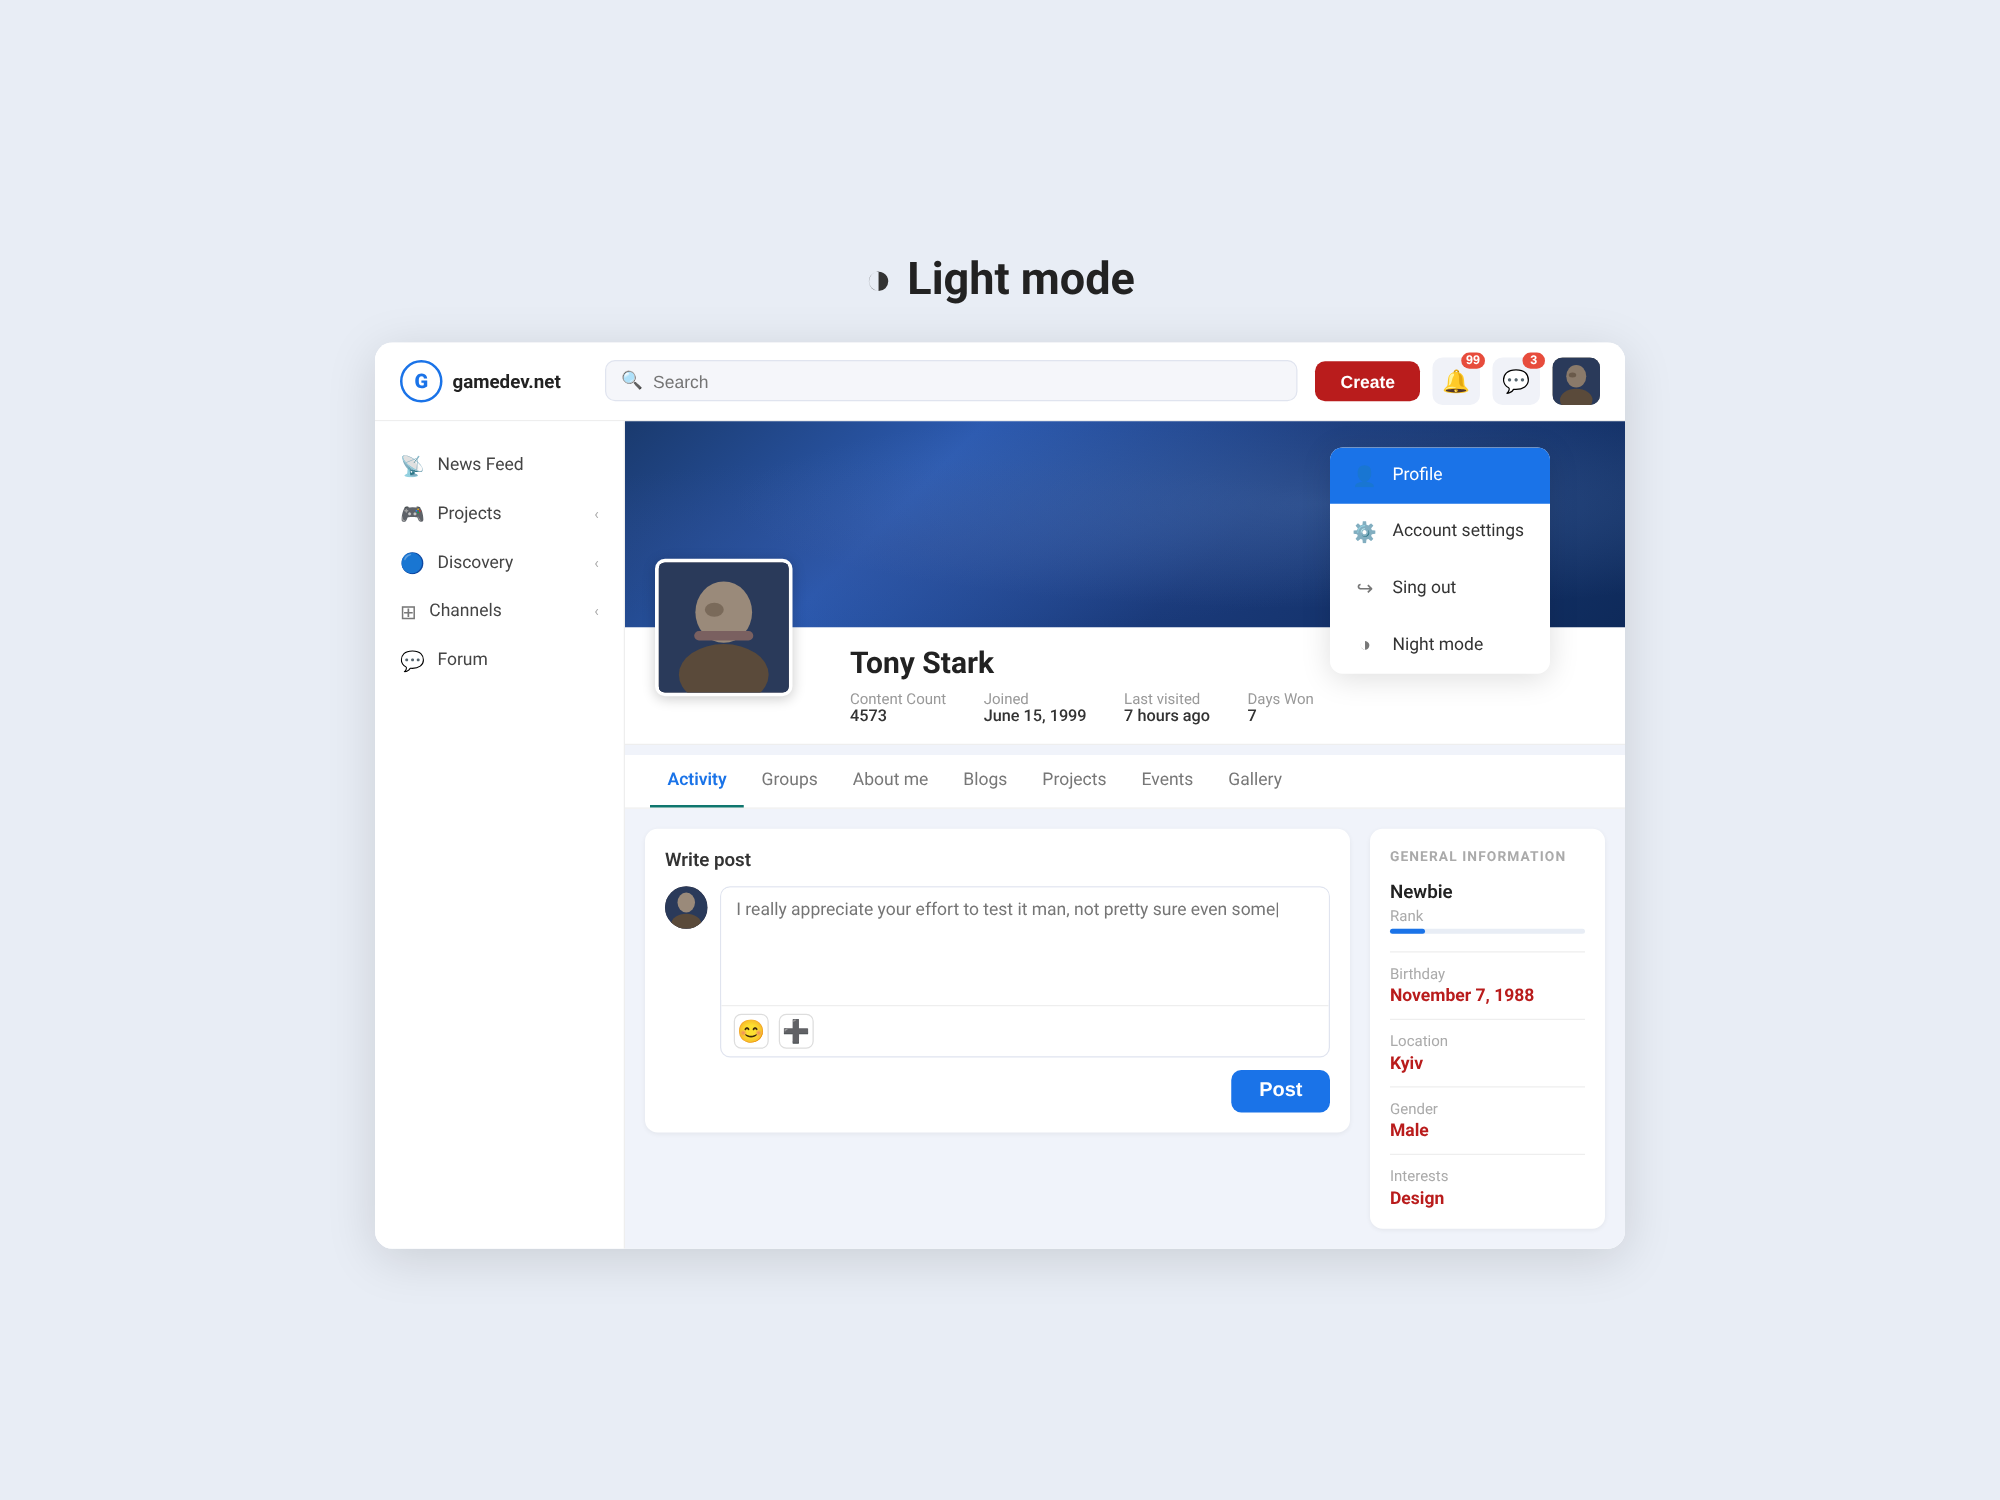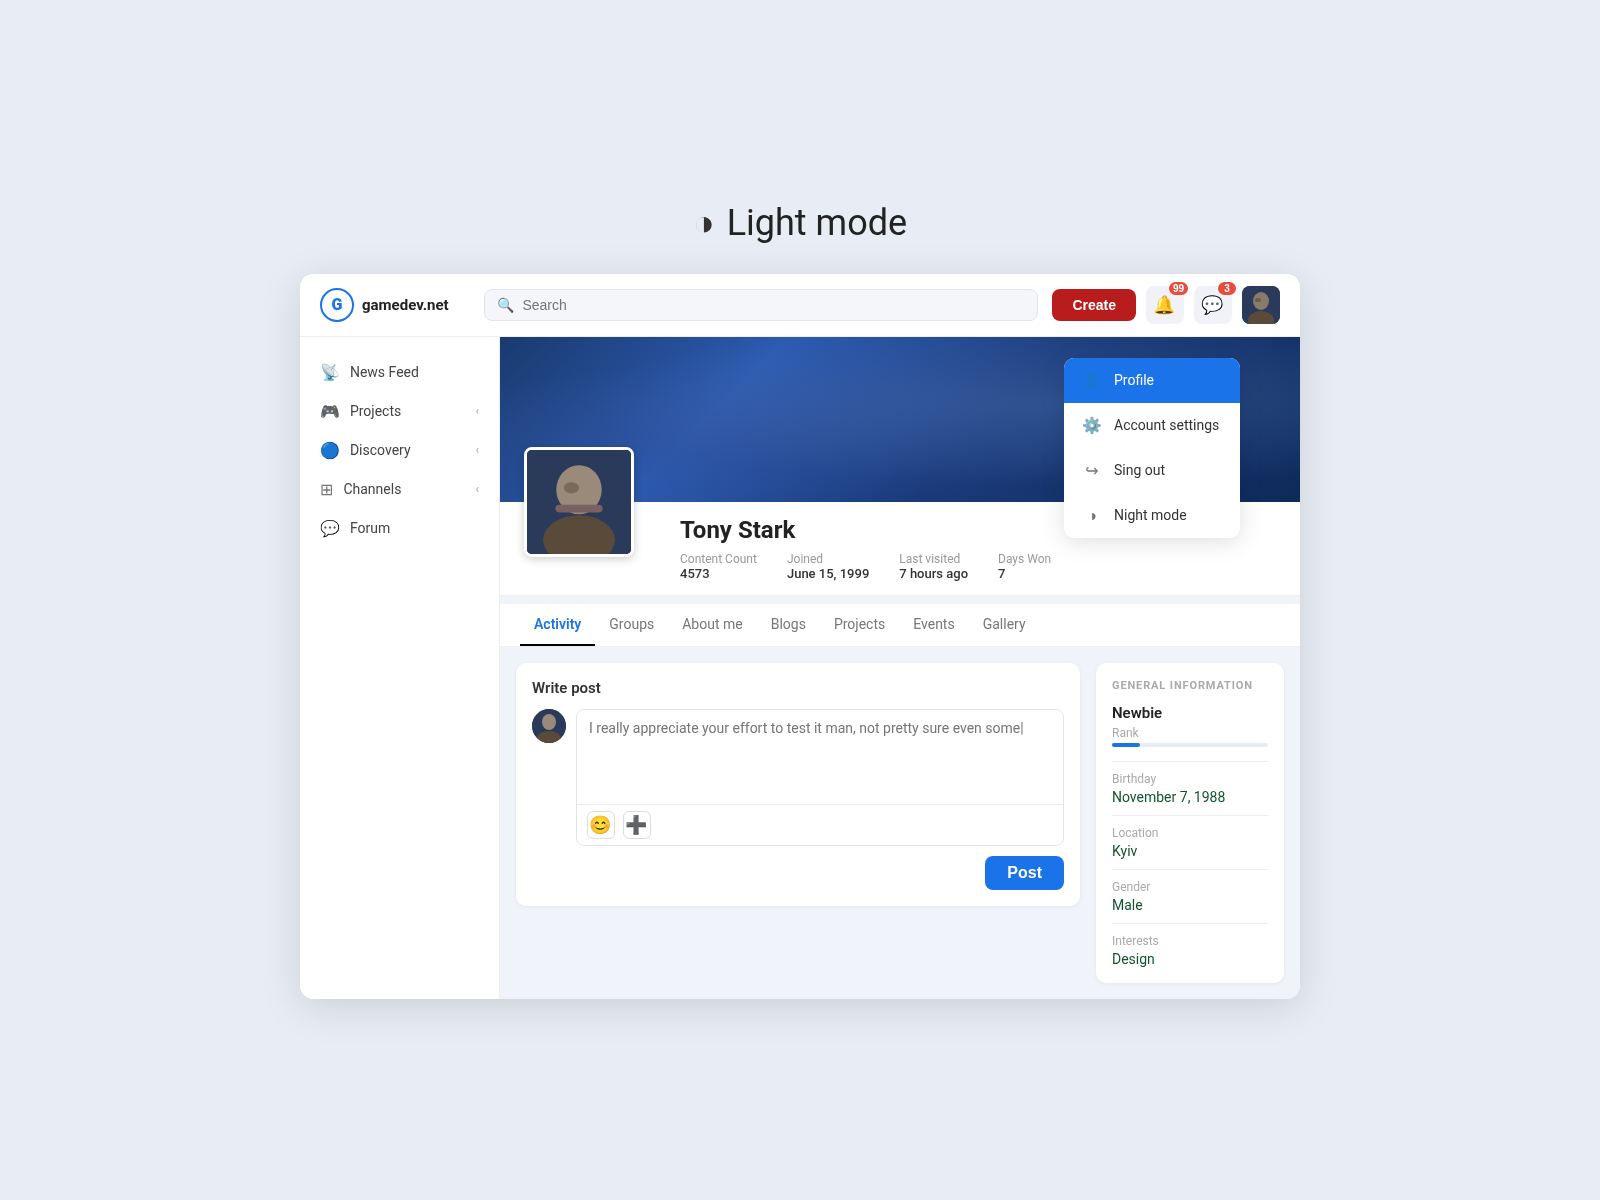--- a/index.html
+++ b/index.html
@@ -19,21 +19,21 @@
       align-items: center;
       gap: 12px;
       margin-bottom: 30px;
     }
     .page-title-icon {
       font-size: 36px;
       color: #333;
     }
     .page-title-text {
       font-size: 36px;
-      font-weight: 400;
+      font-weight: 700;
       color: #222;
     }
 
     .browser-window {
       background: #fff;
       border-radius: 14px;
       box-shadow: 0 8px 40px rgba(0,0,0,0.13);
       width: 1000px;
       overflow: hidden;
       position: relative;
@@ -260,21 +260,21 @@
     }
     .tab-item {
       padding: 12px 14px;
       font-size: 14px;
       color: #777;
       cursor: pointer;
       border-bottom: 2px solid transparent;
     }
     .tab-item.active {
       color: #1a73e8;
-      border-bottom: 2px solid #000000;
+      border-bottom: 2px solid #0f766e;
       font-weight: 600;
     }
 
     
     .content-split {
       display: flex;
       gap: 16px;
       padding: 16px;
     }
     .content-main {
@@ -392,21 +392,21 @@
       margin-bottom: 14px;
     }
     .rank-bar-fill {
       height: 4px;
       background: #1a73e8;
       border-radius: 2px;
       width: 18%;
     }
     .info-divider { height: 1px; background: #eee; margin: 10px 0; }
     .info-field-label { font-size: 12px; color: #aaa; margin-bottom: 3px; }
-    .info-field-value { font-size: 14px; color: #14532d; font-weight: 400; }
+    .info-field-value { font-size: 14px; color: #b91c1c; font-weight: 700; }
 
     
     .dropdown-menu {
       position: absolute;
       top: 52px;
       right: 60px;
       background: #fff;
       border-radius: 10px;
       box-shadow: 0 4px 24px rgba(0,0,0,0.13);
       width: 176px;

